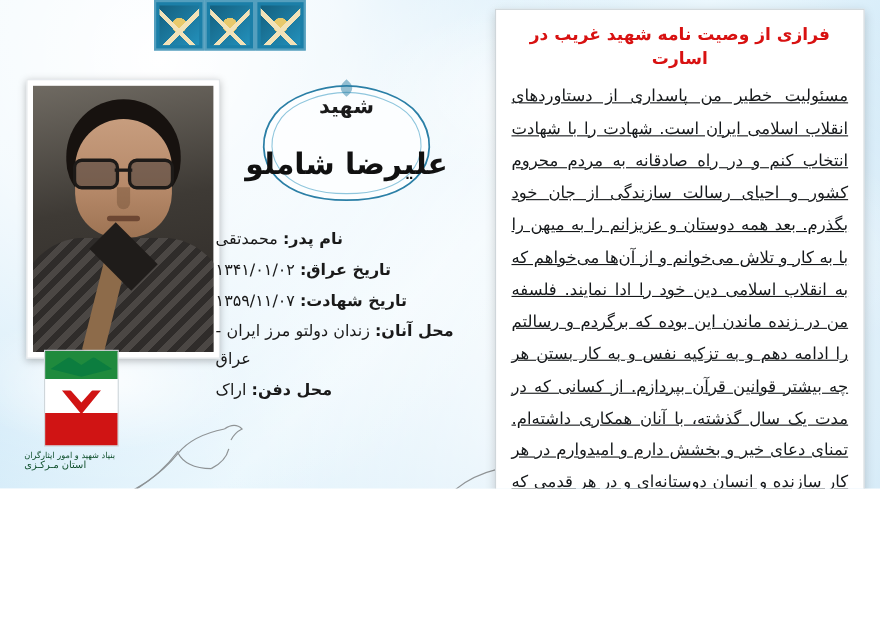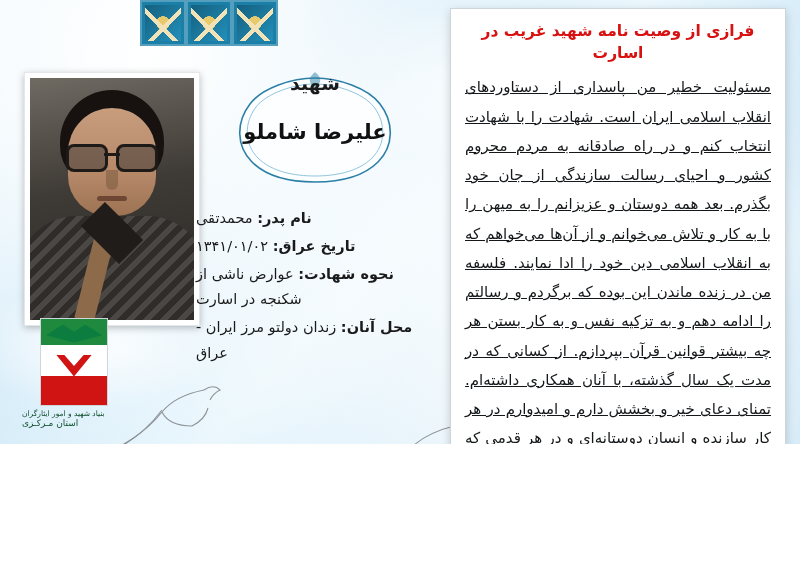--- a/index.html
+++ b/index.html
@@ -230,25 +230,25 @@
   }
   .plaque-shape {
     position: absolute;
     inset: 0;
   }
   .shahid-word {
     position: relative;
     font-size: 19px;
     color: #1a1a1a;
     font-weight: bold;
-    margin-top: 2px;
+    margin-top: 16px;
   }
   .martyr-name {
     position: relative;
-    font-size: 21px;
+    font-size: 27px;
     color: #111111;
     font-weight: bold;
     margin-top: 26px;
     letter-spacing: 0;
   }
 
   
   .info-list {
     position: absolute;
     top: 206px;
@@ -400,26 +400,30 @@
   <div class="info-list">
     <div class="info-row">
       <span class="info-label">نام پدر:</span>
       <span class="info-value">محمدتقی</span>
     </div>
     <div class="info-row">
       <span class="info-label">تاریخ عراق:</span>
       <span class="info-value">۱۳۴۱/۰۱/۰۲</span>
     </div>
     <div class="info-row">
-      <span class="info-label">نحوه شهادت:</span>
-      <span class="info-value">عوارض ناشی از شکنجه در اسارت</span>
+      <span class="info-label">تاریخ شهادت:</span>
+      <span class="info-value">۱۳۵۹/۱۱/۰۷</span>
     </div>
     <div class="info-row">
       <span class="info-label">محل آنان:</span>
       <span class="info-value">زندان دولتو مرز ایران - عراق</span>
+    </div>
+    <div class="info-row">
+      <span class="info-label">محل دفن:</span>
+      <span class="info-value">اراک</span>
     </div>
   </div>
 
   <div class="logo-block">
     <div class="logo-flag">
       <div class="logo-wing"></div>
       <div class="logo-emblem"></div>
     </div>
     <div class="logo-caption-top">بنیاد شهید و امور ایثارگران</div>
     <div class="logo-caption-bottom">استان مـرکـزی</div>

